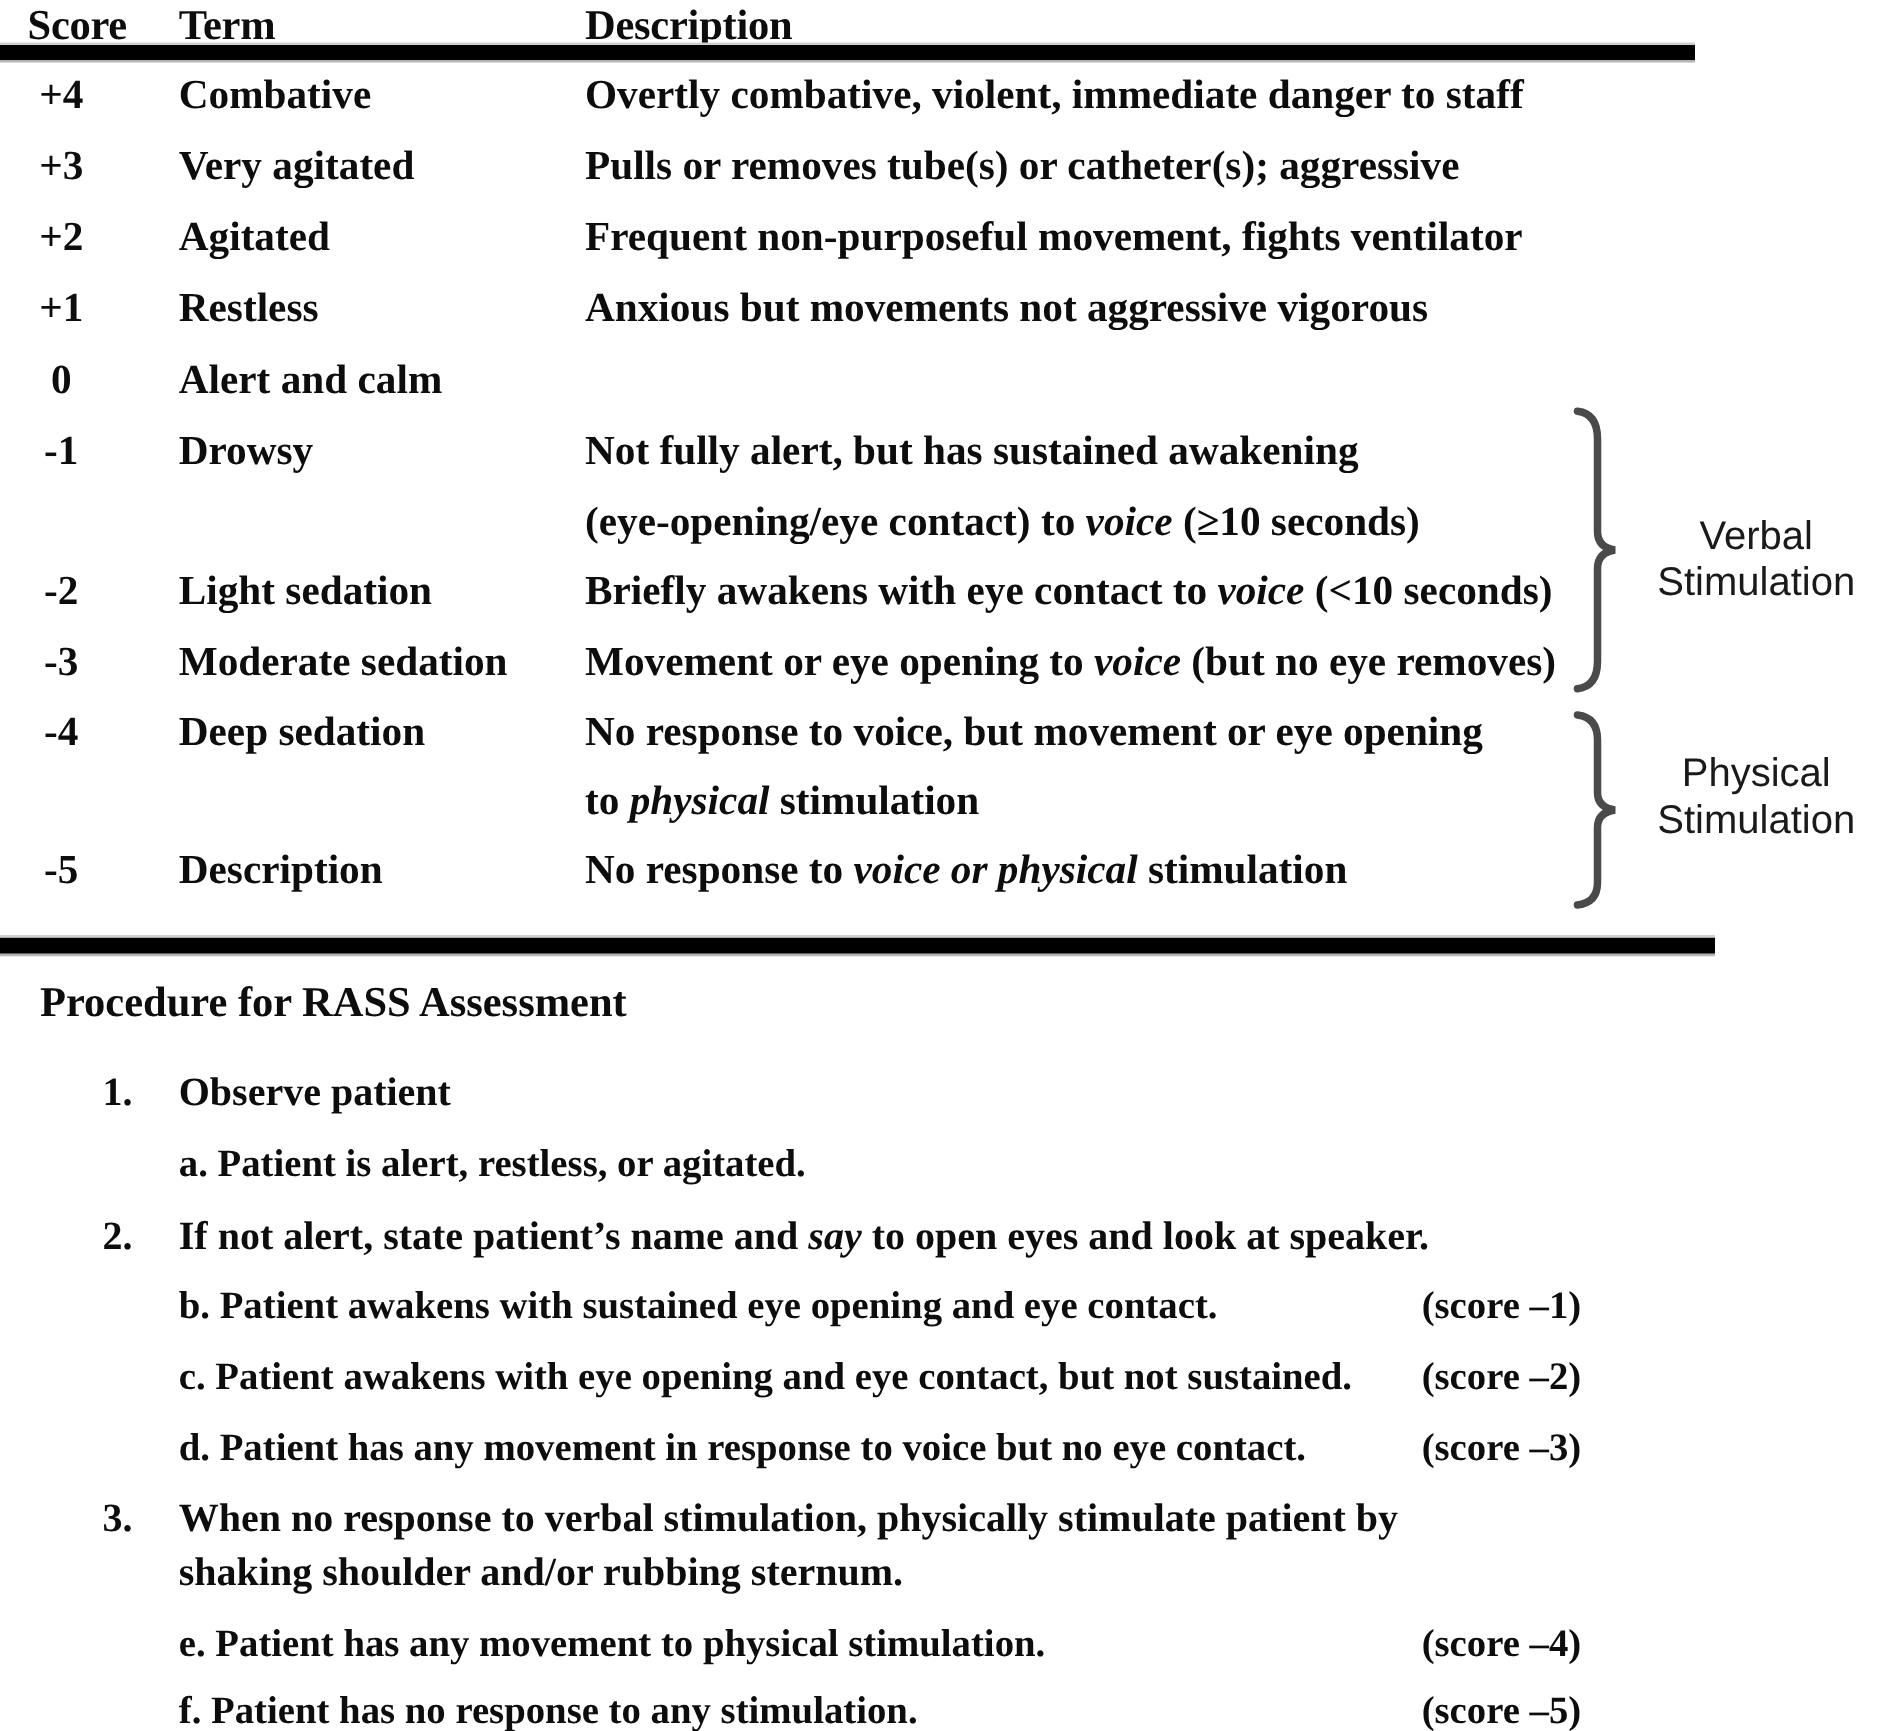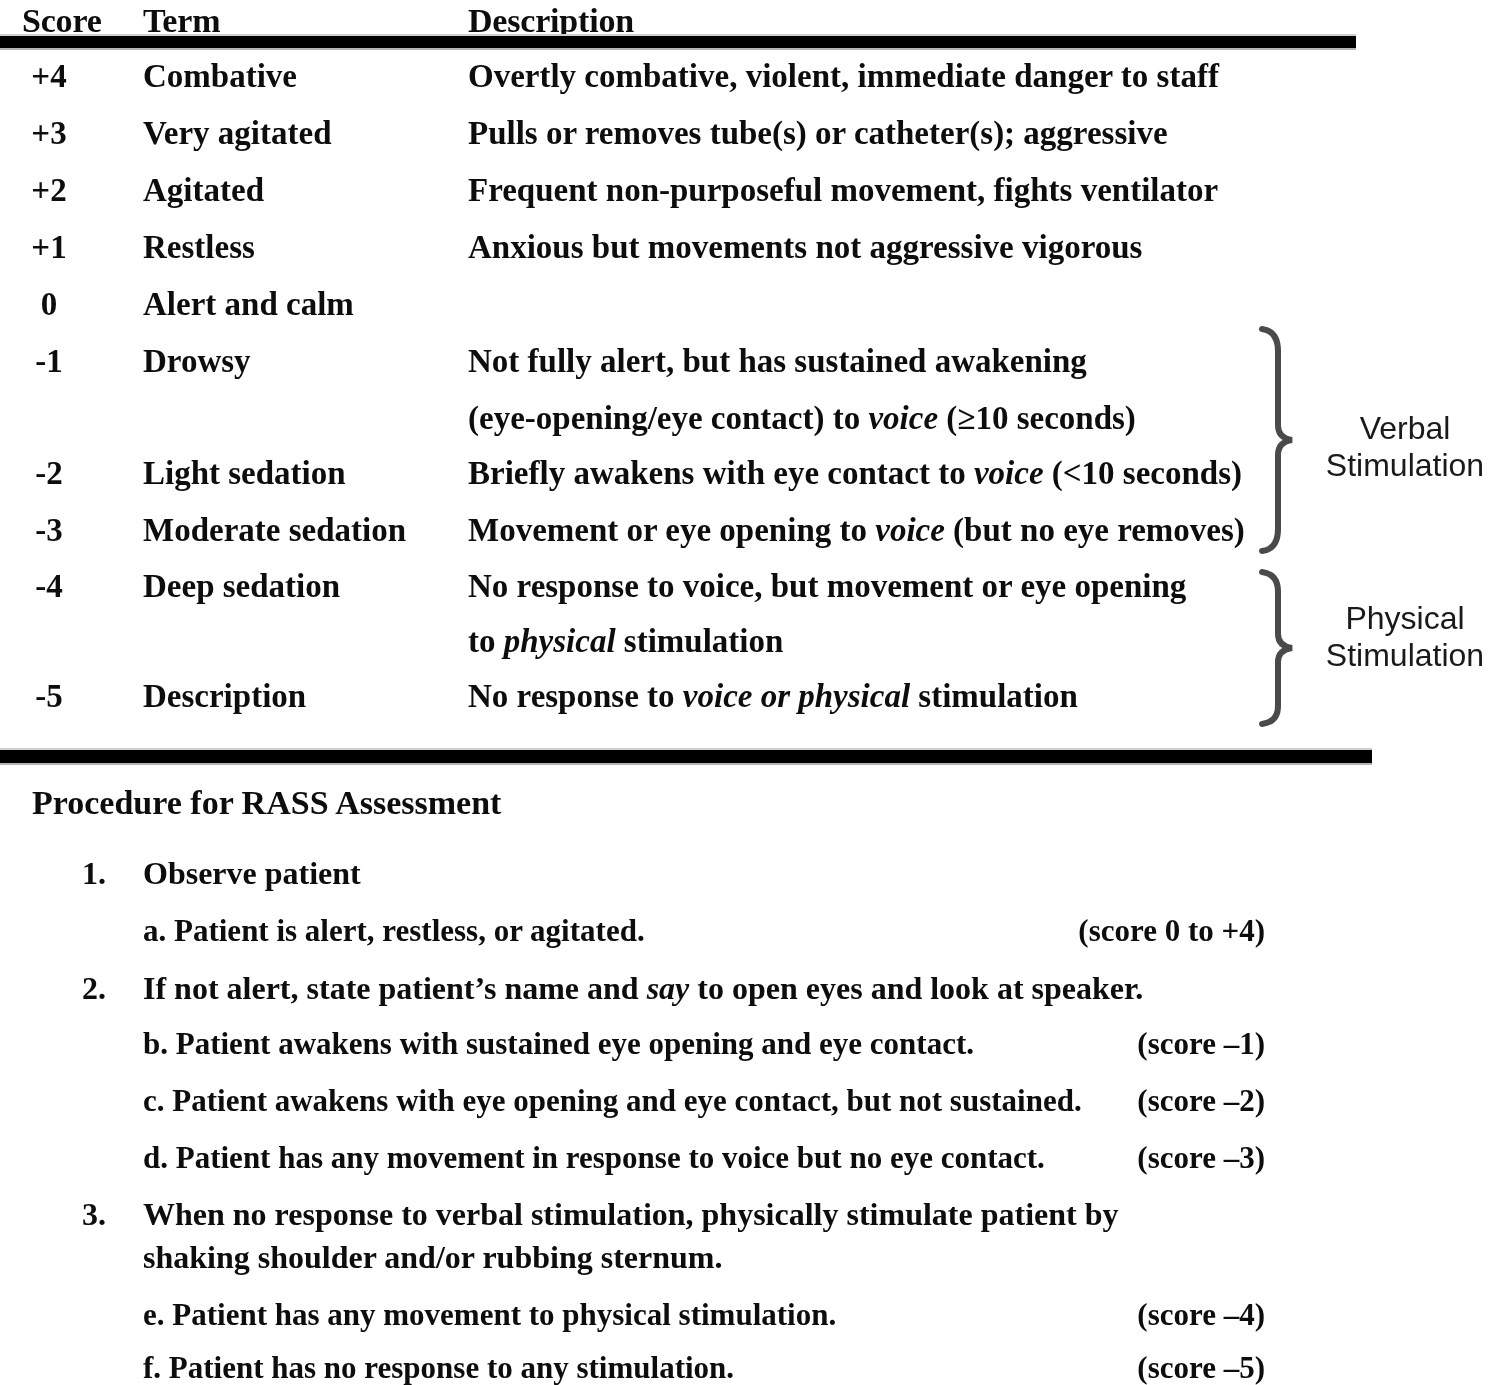--- a/index.html
+++ b/index.html
@@ -204,21 +204,20 @@
   </div>
 
   <div class="rule" id="rule-bottom"></div>
 
   <div id="proc-title">Procedure for RASS Assessment</div>
 
   <div class="abs proc-num" style="top:855px">1.</div>
   <div class="abs proc-main" style="top:855px">Observe patient</div>
 
   <div class="abs proc-sub" style="top:913px"><span>a.</span>&nbsp;<span>Patient is alert, restless, or agitated.</span></div>
-  <div class="proc-score" style="top:913px">(score 0 to +4)</div>
 
   <div class="abs proc-num" style="top:970px">2.</div>
   <div class="abs proc-sub" style="top:1026px"><span>b.</span>&nbsp;<span>Patient awakens with sustained eye opening and eye contact.</span></div>
 
   <div class="abs proc-main" style="top:970px"><span>If not alert, state patient’s name and </span><i>say</i><span> to open eyes and look at speaker.</span></div>
   <div class="proc-score" style="top:1026px">(score –1)</div>
 
   <div class="abs proc-sub" style="top:1083px"><span>c.</span>&nbsp;<span>Patient awakens with eye opening and eye contact, but not sustained.</span></div>
   <div class="proc-score" style="top:1083px">(score –2)</div>
 

